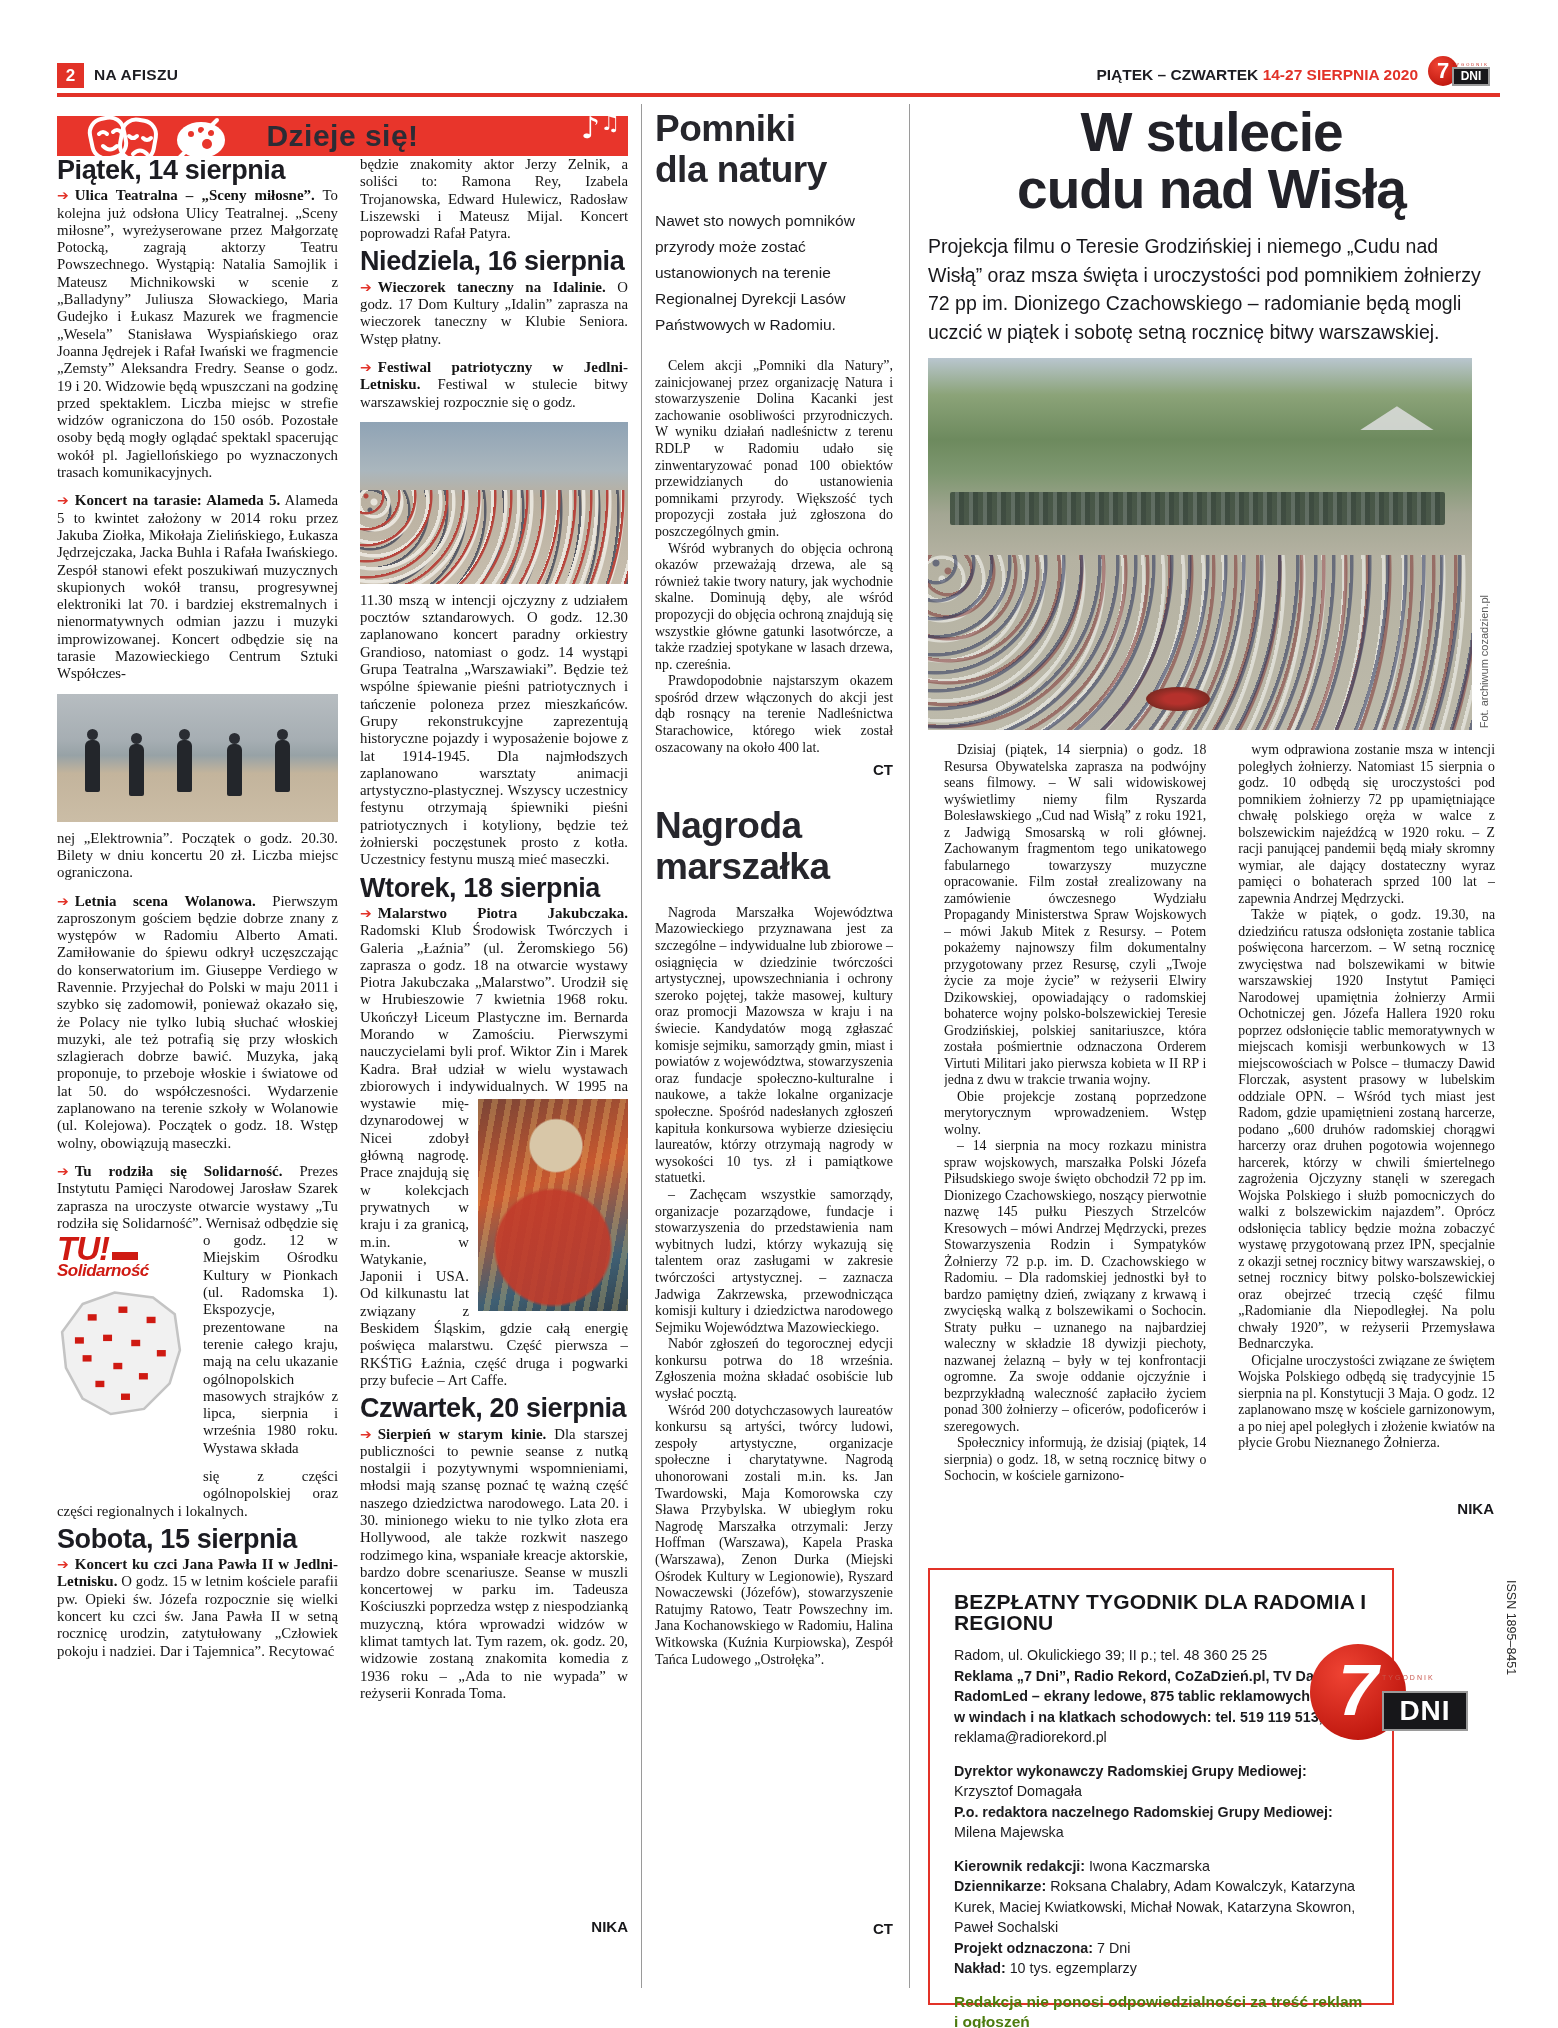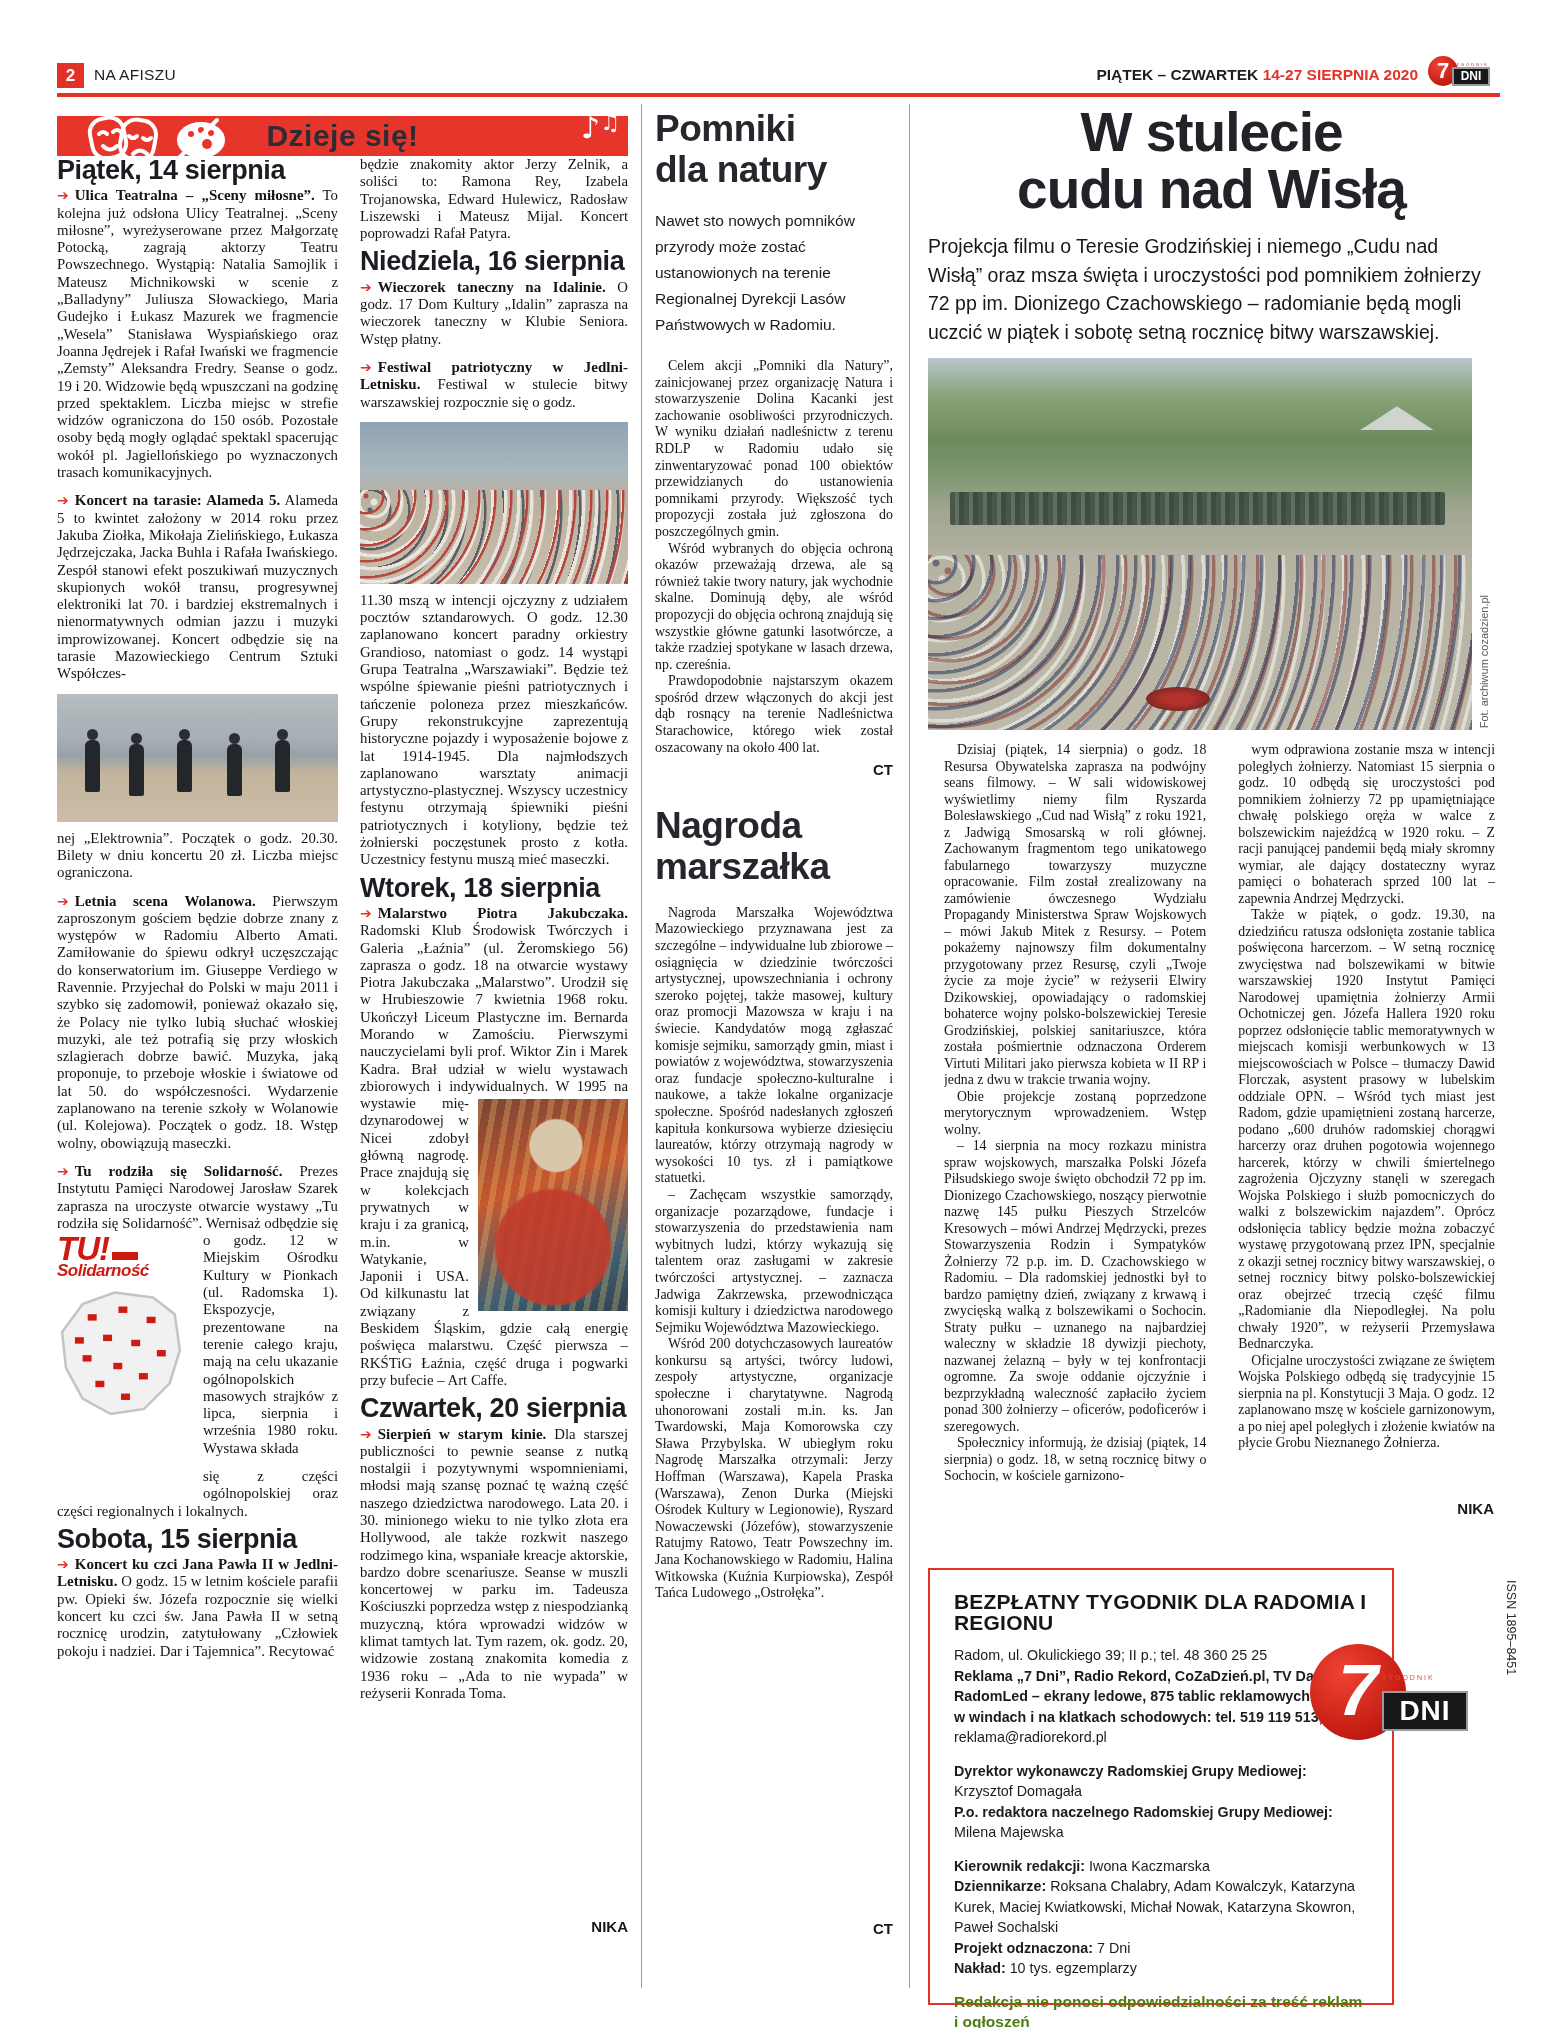--- a/index.html
+++ b/index.html
@@ -9,21 +9,21 @@
     background:#ffffff; overflow:hidden;
     font-family:"Liberation Serif", serif; color:#141414;
   }
   .abs { position:absolute; }
 
   
   .pagenum { left:57px; top:63px; width:27px; height:25px; background:#e23228;
     color:#fff; font-family:"Liberation Sans",sans-serif; font-weight:bold;
     font-size:17px; text-align:center; line-height:25px; }
   .section-label { left:94px; top:66px; font-family:"Liberation Sans",sans-serif;
-    font-weight:normal; font-size:15.5px; color:#1d1d22; letter-spacing:.3px; }
+    font-weight:bold; font-size:15.5px; color:#1d1d22; letter-spacing:.3px; }
   .dateline { left:900px; top:66px; width:518px; text-align:right;
     font-family:"Liberation Sans",sans-serif; font-weight:bold; font-size:15.5px; color:#1d1d22;}
   .dateline .red { color:#e23228; }
   .hlogo { left:1428px; top:56px; width:72px; height:34px; }
   .redrule { left:57px; top:93px; width:1443px; height:4px; background:#e23228; }
 
   
   .logo7 { position:relative; }
   .logo7 .circ { position:absolute; border-radius:50%;
     background:radial-gradient(circle at 35% 30%, #ef4333, #c0180f 75%);
@@ -291,20 +291,21 @@
     <p class="body">Wśród wybranych do objęcia ochroną okazów przeważają drzewa, ale są również takie twory natury, jak wychodnie skalne. Dominują dęby, ale wśród propozycji do objęcia ochroną znajdują się wszystkie główne gatunki lasotwórcze, a także rzadziej spotykane w lasach drzewa, np. czereśnia.</p>
     <p class="body">Prawdopodobnie najstarszym okazem spośród drzew włączonych do akcji jest dąb rosnący na terenie Nadleśnictwa Starachowice, którego wiek został oszacowany na około 400 lat.</p>
     <div class="byline">CT</div>
 
     <h2 class="art-head" style="margin-top:14px;">
       <span>Nagroda</span>
       <span>marszałka</span>
     </h2>
     <p class="body">Nagroda Marszałka Województwa Mazowieckiego przyznawana jest za szczególne – indywidualne lub zbiorowe – osiągnięcia w dziedzinie twórczości artystycznej, upowszechniania i ochrony szeroko pojętej, także masowej, kultury oraz promocji Mazowsza w kraju i na świecie. Kandydatów mogą zgłaszać komisje sejmiku, samorządy gmin, miast i powiatów z województwa, stowarzyszenia oraz fundacje społeczno-kulturalne i naukowe, a także lokalne organizacje społeczne. Spośród nadesłanych zgłoszeń kapituła konkursowa wybierze dziesięciu laureatów, którzy otrzymają nagrody w wysokości 10 tys. zł i pamiątkowe statuetki.</p>
     <p class="body">– Zachęcam wszystkie samorządy, organizacje pozarządowe, fundacje i stowarzyszenia do przedstawienia nam wybitnych ludzi, którzy wykazują się talentem oraz zasługami w zakresie twórczości artystycznej. – zaznacza Jadwiga Zakrzewska, przewodnicząca komisji kultury i dziedzictwa narodowego Sejmiku Województwa Mazowieckiego.</p>
+    <p class="body">Nabór zgłoszeń do tegorocznej edycji konkursu potrwa do 18 września. Zgłoszenia można składać osobiście lub wysłać pocztą.</p>
     <p class="body">Wśród 200 dotychczasowych laureatów konkursu są artyści, twórcy ludowi, zespoły artystyczne, organizacje społeczne i charytatywne. Nagrodą uhonorowani zostali m.in. ks. Jan Twardowski, Maja Komorowska czy Sława Przybylska. W ubiegłym roku Nagrodę Marszałka otrzymali: Jerzy Hoffman (Warszawa), Kapela Praska (Warszawa), Zenon Durka (Miejski Ośrodek Kultury w Legionowie), Ryszard Nowaczewski (Józefów), stowarzyszenie Ratujmy Ratowo, Teatr Powszechny im. Jana Kochanowskiego w Radomiu, Halina Witkowska (Kuźnia Kurpiowska), Zespół Tańca Ludowego „Ostrołęka”.</p>
   </div>
   <div class="abs byline" style="left:655px; top:1920px; width:238px;">CT</div>
 
   <div class="abs main">
     <h1>
       <span>W stulecie</span>
       <span>cudu nad Wisłą</span>
     </h1>
     <p class="lede">Projekcja filmu o Teresie Grodzińskiej i niemego „Cudu nad Wisłą” oraz msza święta i uroczystości pod pomnikiem żołnierzy 72 pp im. Dionizego Czachowskiego – radomianie będą mogli uczcić w piątek i sobotę setną rocznicę bitwy warszawskiej.</p>

